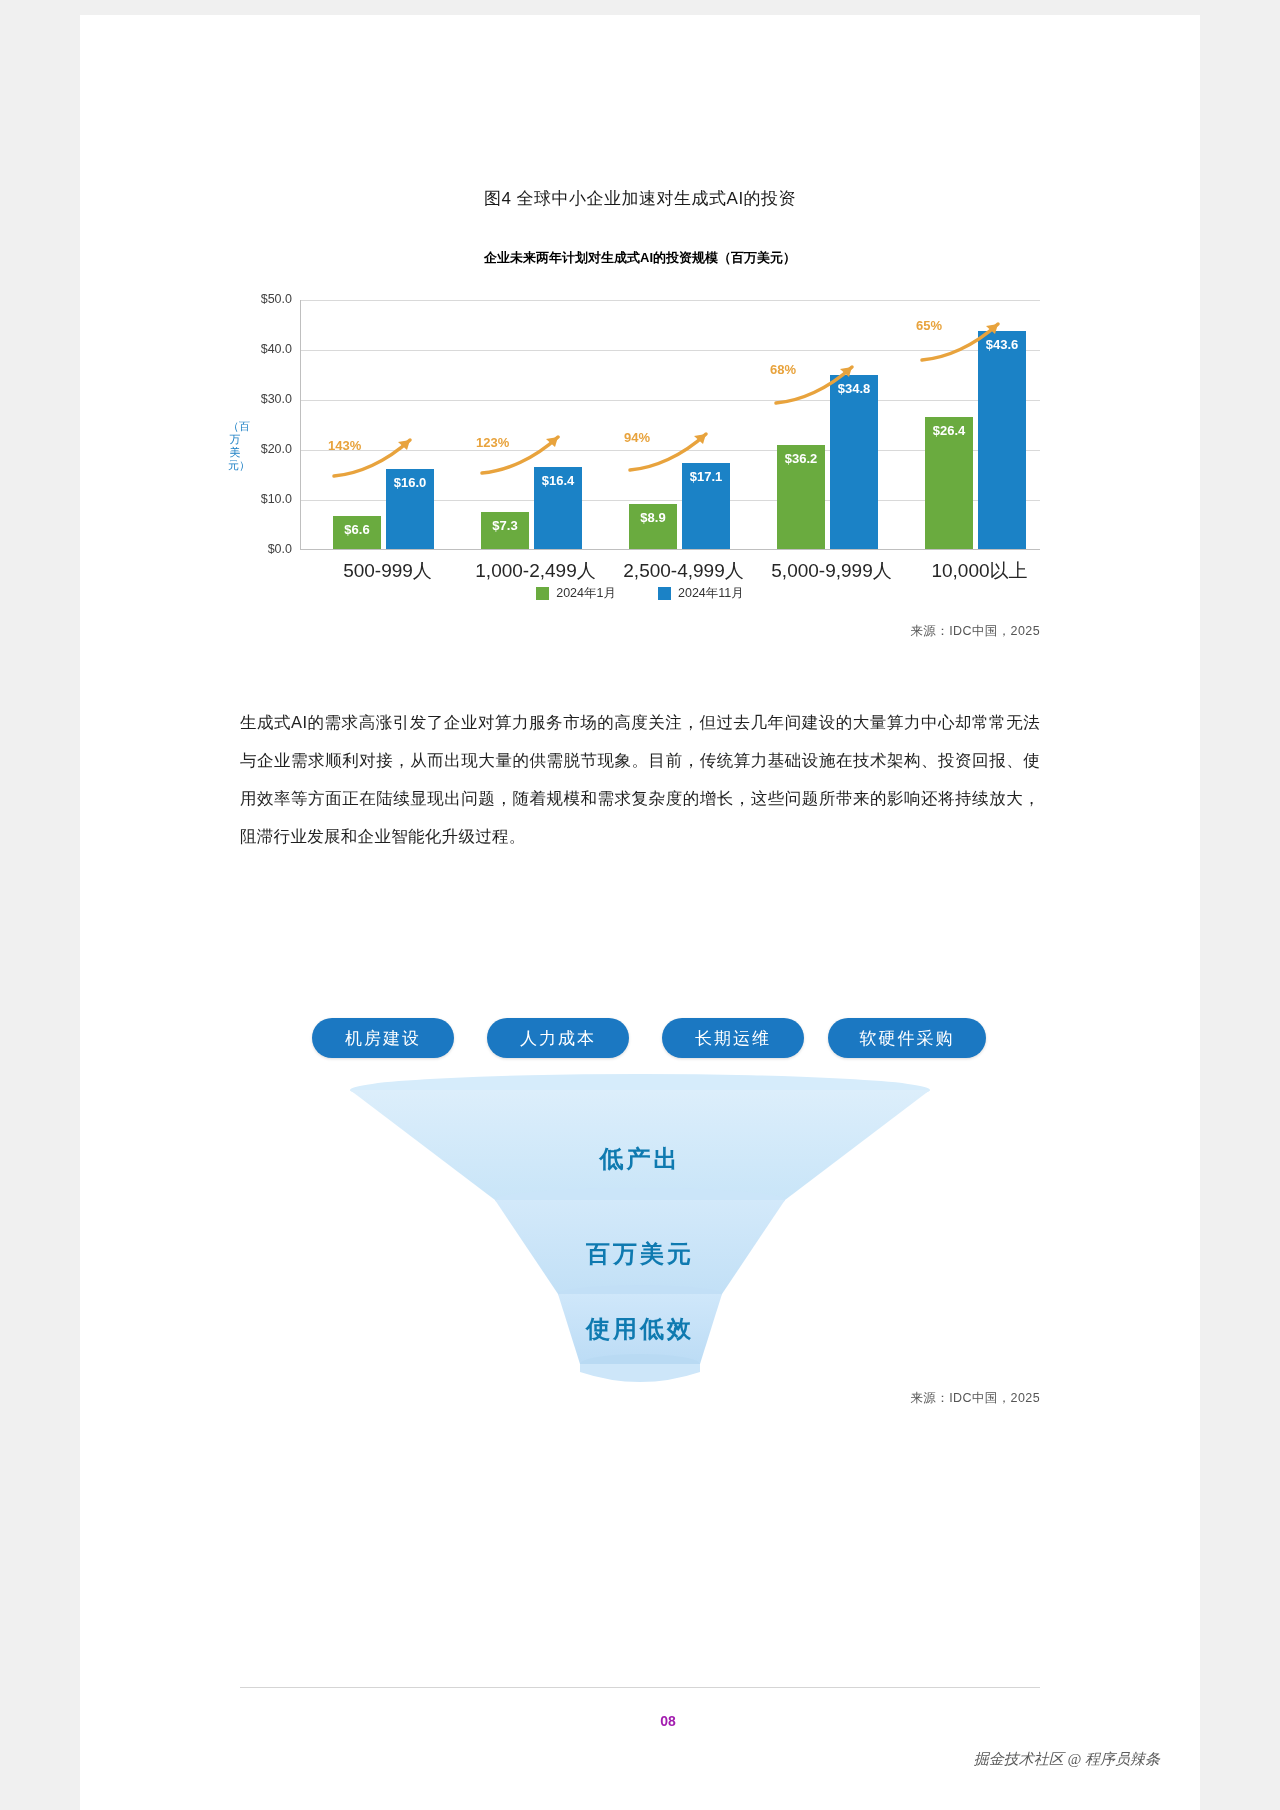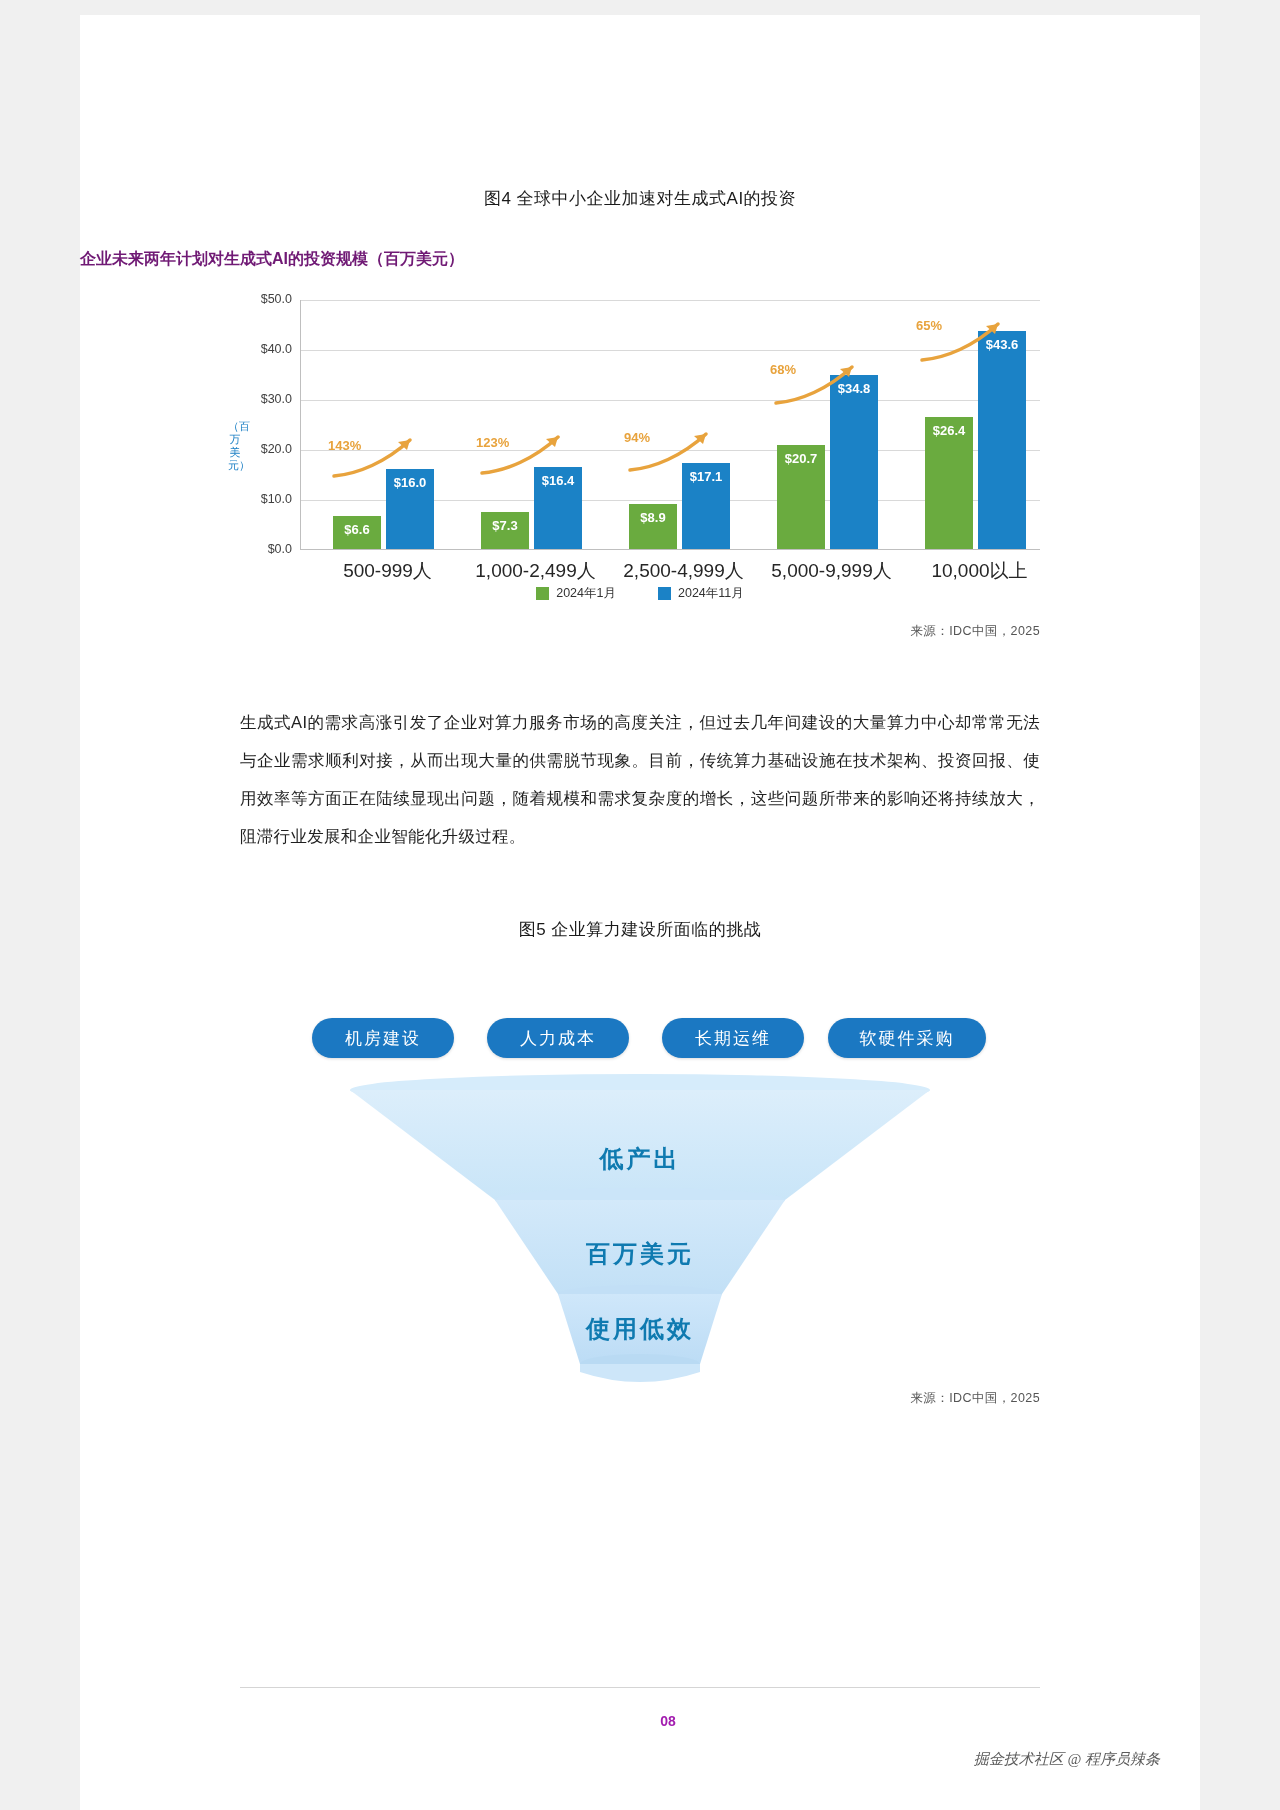--- a/index.html
+++ b/index.html
@@ -27,24 +27,24 @@
     font-size: 17px;
     color: #1a1a1a;
     letter-spacing: 0.5px;
   }
   #fig4-title { position: absolute; top: 172px; left: 0; width: 100%; }
   .chart-subtitle {
     position: absolute;
     top: 234px;
     left: 0;
     width: 100%;
-    text-align: left;
-    font-size: 16px;
-    font-weight: bold;
-    color: #701a75;
+    text-align: center;
+    font-size: 13px;
+    font-weight: bold;
+    color: #000000;
   }
 
   .chart-area {
     position: absolute;
     left: 160px;
     top: 285px;
     width: 800px;
     height: 250px;
   }
   .y-axis-label {
@@ -282,21 +282,21 @@
       <span class="bar-label">$17.1</span>
     </div>
     <div class="pct-label" style="left:384px;top:130px;">94%</div>
     <svg class="arrow-svg" style="left:384px;top:122px;width:105px;height:55px;" viewBox="0 0 105 55">
       <path d="M6,48 C30,46 58,34 82,12" stroke="#e8a33d" stroke-width="3.5" fill="none" stroke-linecap="round"></path>
       <path d="M82,12 L70,14 L79,22 Z" fill="#e8a33d"></path>
     </svg>
     <div class="cat-label" style="left:356px;width:175px;">2,500-4,999人</div>
 
     <div class="bar green" style="left:537px;width:48px;height:104px;">
-      <span class="bar-label">$20.7</span>
+      <span class="bar-label">$36.2</span>
     </div>
     <div class="bar blue" style="left:590px;width:48px;height:174px;">
       <span class="bar-label">$34.8</span>
     </div>
     <div class="pct-label" style="left:530px;top:62px;">68%</div>
     <svg class="arrow-svg" style="left:530px;top:55px;width:105px;height:55px;" viewBox="0 0 105 55">
       <path d="M6,48 C30,46 58,34 82,12" stroke="#e8a33d" stroke-width="3.5" fill="none" stroke-linecap="round"></path>
       <path d="M82,12 L70,14 L79,22 Z" fill="#e8a33d"></path>
     </svg>
     <div class="cat-label" style="left:504px;width:175px;">5,000-9,999人</div>
@@ -323,21 +323,20 @@
     <div class="legend-item">
       <span class="legend-swatch" style="background:#1b82c6;"></span>
       <span>2024年11月</span>
     </div>
   </div>
 
   <div class="src-note" id="src4">来源：IDC中国，2025</div>
 
   <div class="para">生成式AI的需求高涨引发了企业对算力服务市场的高度关注，但过去几年间建设的大量算力中心却常常无法与企业需求顺利对接，从而出现大量的供需脱节现象。目前，传统算力基础设施在技术架构、投资回报、使用效率等方面正在陆续显现出问题，随着规模和需求复杂度的增长，这些问题所带来的影响还将持续放大，阻滞行业发展和企业智能化升级过程。</div>
 
-  <div class="fig-title" id="fig5-title">图5 企业算力建设所面临的挑战</div>
 
   <div class="funnel-wrap">
     <div class="pill" style="left:32px;width:142px;">机房建设</div>
     <div class="pill" style="left:207px;width:142px;">人力成本</div>
     <div class="pill" style="left:382px;width:142px;">长期运维</div>
     <div class="pill" style="left:548px;width:158px;">软硬件采购</div>
 
     <svg class="funnel-svg" width="720" height="320" viewBox="0 0 720 320">
       <defs>
         <linearGradient id="fg1" x1="0" y1="0" x2="0" y2="1">

